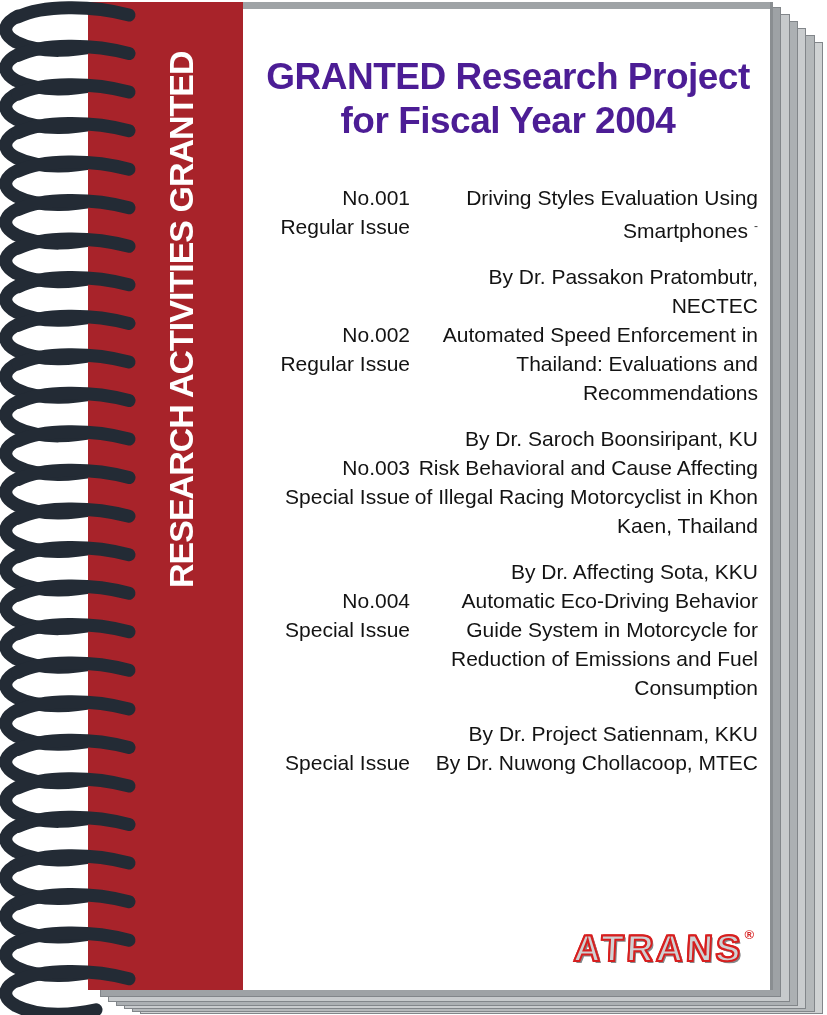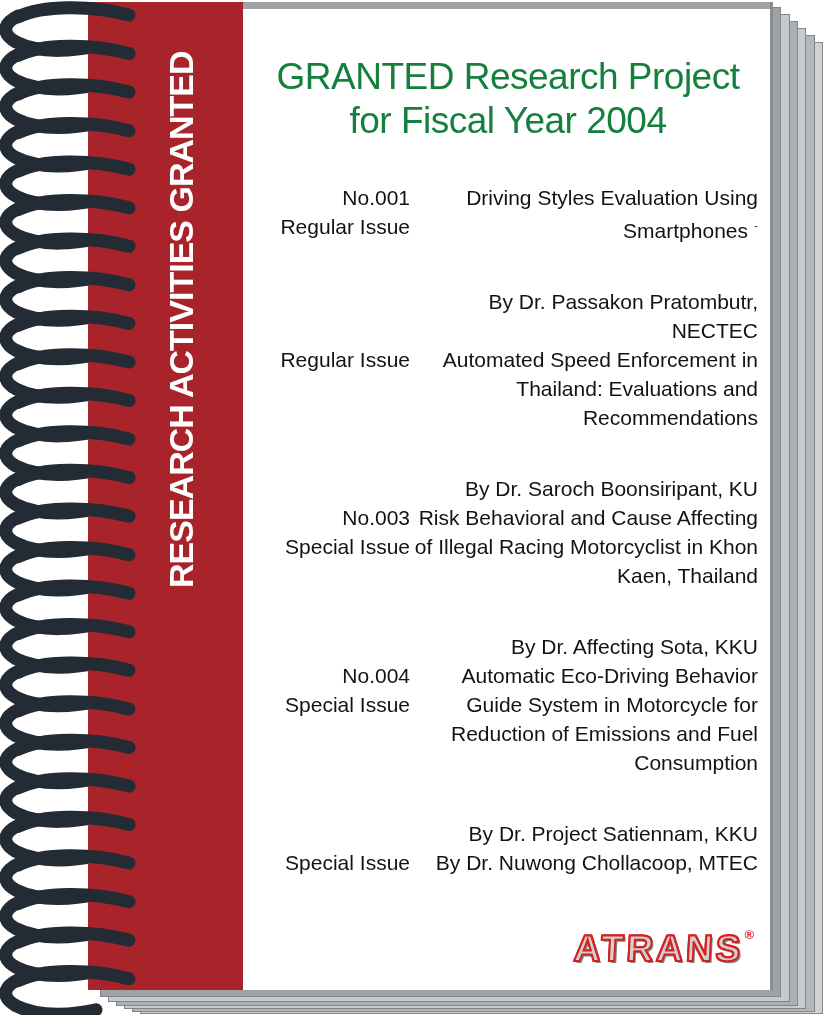--- a/index.html
+++ b/index.html
@@ -39,29 +39,29 @@
     font-size:34px; font-weight:600; letter-spacing:-1px;
   }
   .page-face {
     position:relative; flex:1; box-sizing:border-box;
     border-top:7px solid #9FA3A6;
     padding:0 12px 0 15px;
   }
 
   .page-title {
     margin-top:46px; text-align:center;
-    color:#15803d; font-size:37px; font-weight:400; line-height:44px;
+    color:#4c1d95; font-size:37px; font-weight:700; line-height:44px;
     letter-spacing:-0.5px;
   }
 
   .entries { margin-top:40px; color:#131313; font-size:21px; line-height:29px; }
   .entry { display:flex;text-align:right; }
   .entry-label { width:152px; flex:0 0 152px; }
   .entry-body { flex:1; }
-  .entry-author { margin-top:42px; }
+  .entry-author { margin-top:17px; }
   .entry-author.tight { margin-top:0; }
   .mark { font-size:12px; vertical-align:8px; margin-left:6px; color:#444; }
 
   
   .logo { position:absolute; right:16px; top:918px; white-space:nowrap; }
   .logo-text {
     font-size:37px; font-weight:900; letter-spacing:3px;
     font-family:"Liberation Sans", sans-serif;
     color:#CFD1D3;
     -webkit-text-stroke:2px #D61F1F;
@@ -135,20 +135,21 @@
             <div>Regular Issue</div>
           </div>
           <div class="entry-body">
             <div class="entry-title"><span>Driving Styles Evaluation Using Smartphones</span><span class="mark">-</span></div>
             <div class="entry-author">By Dr. Passakon Pratombutr, NECTEC</div>
           </div>
         </div>
 
         <div class="entry">
           <div class="entry-label">
+            <div>No.002</div>
             <div>Regular Issue</div>
           </div>
           <div class="entry-body">
             <div class="entry-title">Automated Speed Enforcement in Thailand: Evaluations and Recommendations</div>
             <div class="entry-author">By Dr. Saroch Boonsiripant, KU</div>
           </div>
         </div>
 
         <div class="entry">
           <div class="entry-label">

